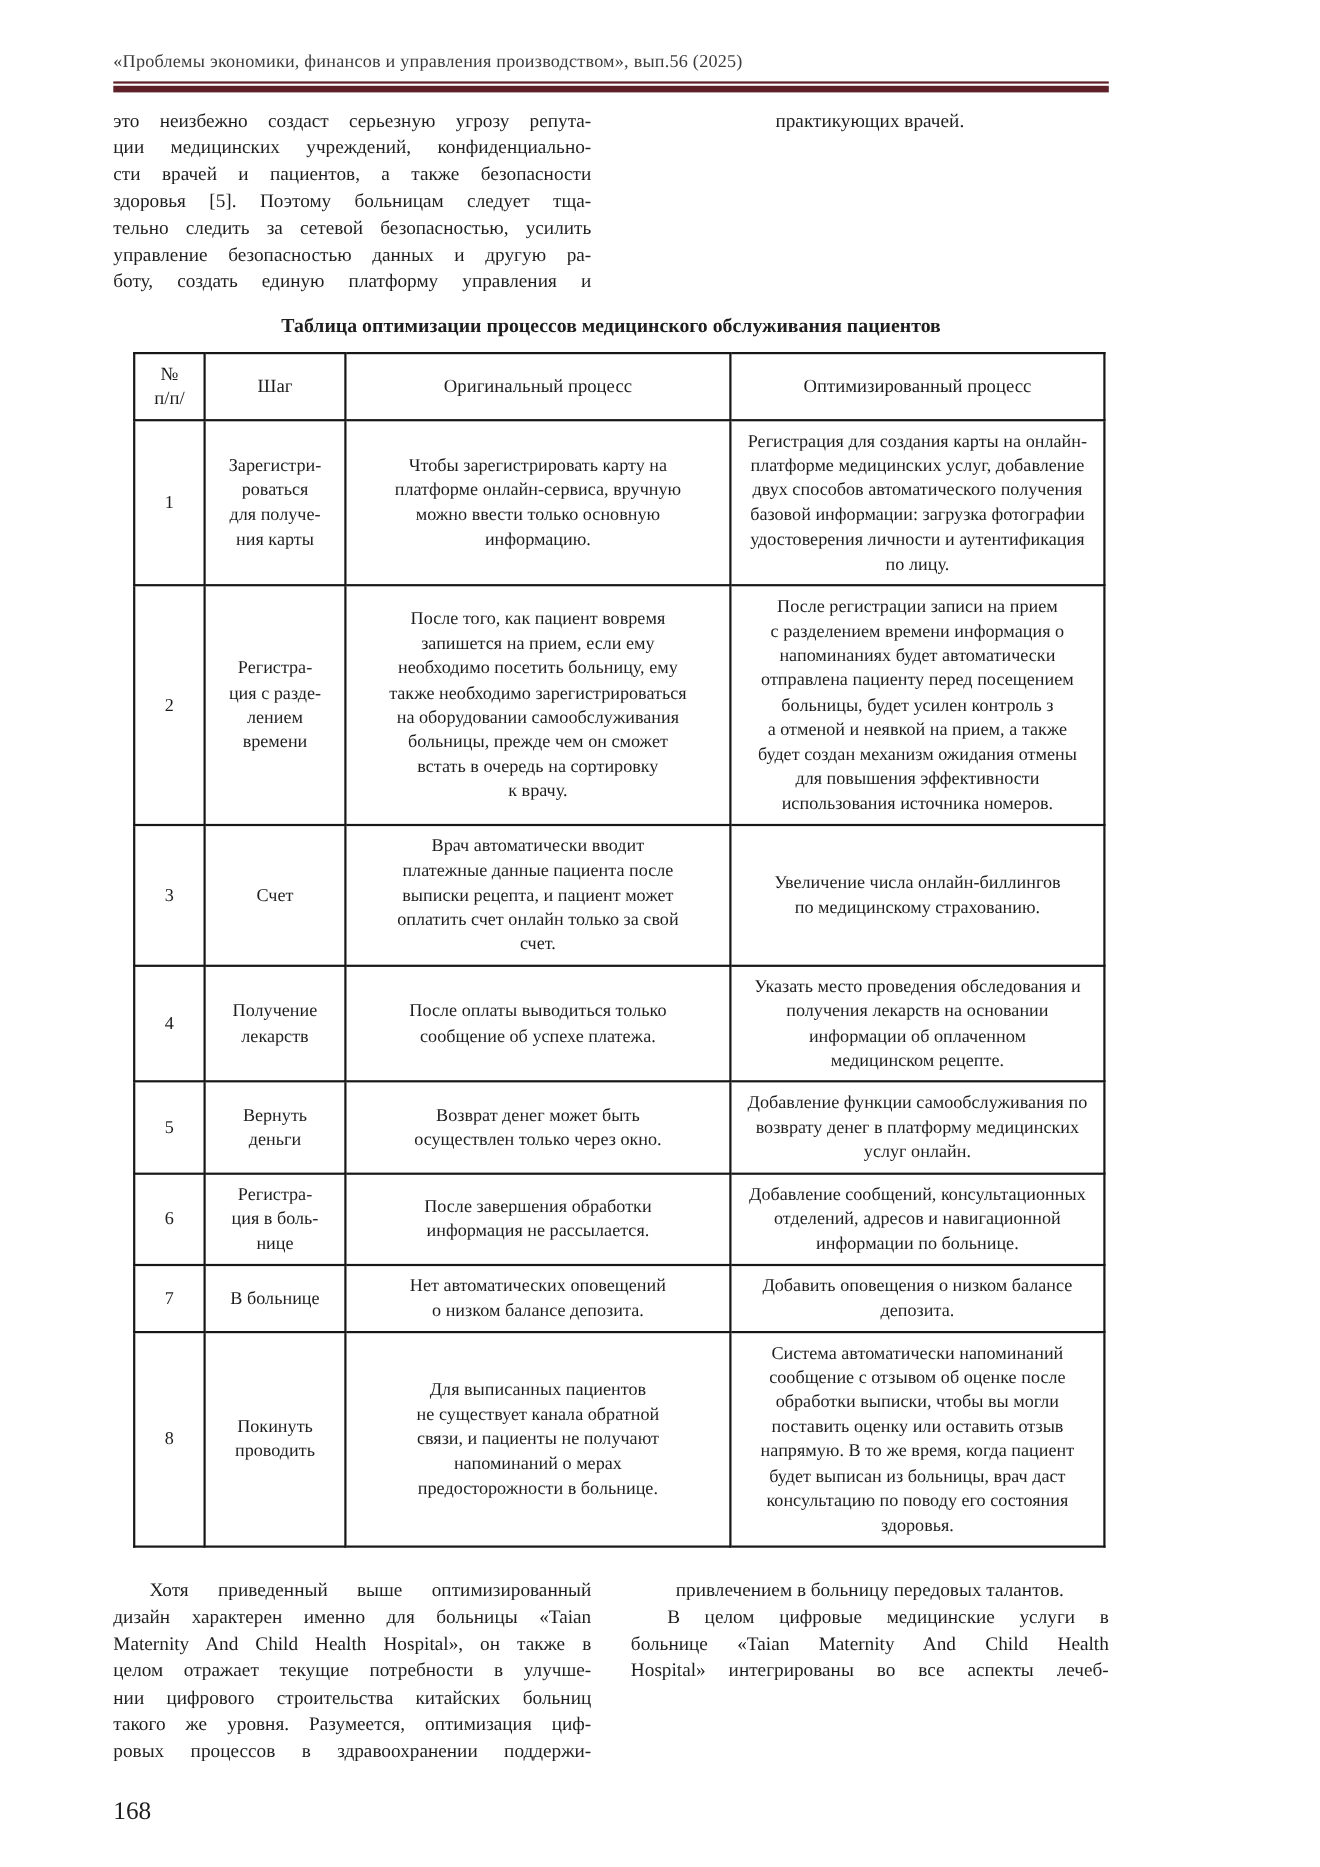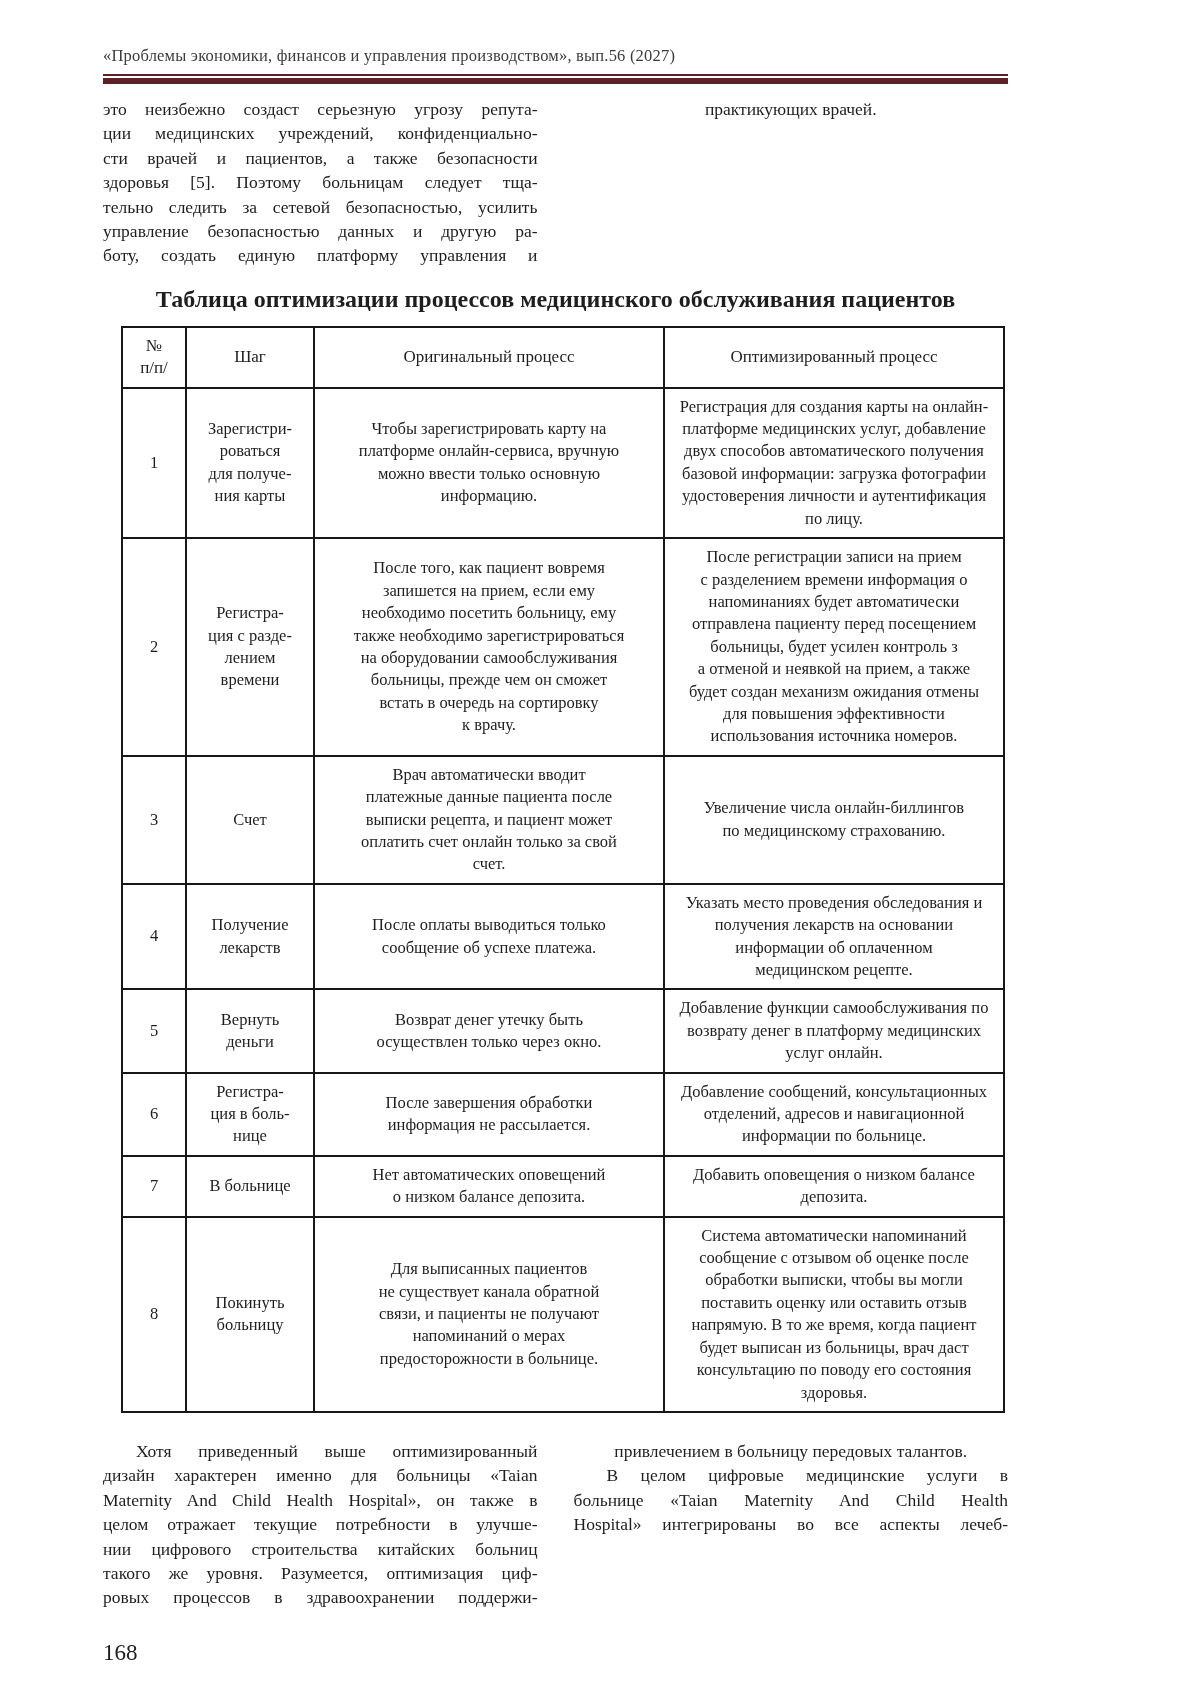--- a/index.html
+++ b/index.html
@@ -14,41 +14,41 @@
   .rule{margin-top:8px;}
   .rule-thin{height:2px;background:#5e2127;}
   .rule-thick{height:6px;background:#5e2127;margin-top:2px;}
   .two-col{display:flex;gap:36px;margin-top:13px;}
   .col{flex:1;min-width:0;font-size:17.5px;line-height:24.4px;}
   .blk{white-space:pre-line;}
   .just{text-align:justify;text-align-last:justify;}
   .plain{text-align:center;}
   .indent-first{text-indent:33px;}
   .table-title{
-    text-align:center;font-weight:bold;font-size:24px;
+    text-align:center;font-weight:bold;font-size:18px;
     margin-top:18px;margin-bottom:13px;
   }
   table.process{
     border-collapse:collapse;width:882px;margin-left:18px;table-layout:fixed;
   }
   table.process th,table.process td{
     border:2px solid #171717;text-align:center;vertical-align:middle;
     font-size:16.5px;line-height:22.4px;white-space:pre-line;
     padding:7px 6px;font-weight:normal;
   }
   table.process th{font-size:17px;height:36px;}
   .outro{margin-top:26px;}
   .page-number{margin-top:30px;font-size:23px;}
 </style>
 </head>
 <body>
 
 <div class="content">
 
-  <div class="journal-header">«Проблемы экономики, финансов и управления производством», вып.56 (2027)</div>
+  <div class="journal-header">«Проблемы экономики, финансов и управления производством», вып.56 (2025)</div>
 
   <div class="rule">
     <div class="rule-thin"></div>
     <div class="rule-thick"></div>
   </div>
 
   <div class="two-col">
     <div class="col">
       <div class="blk just">это неизбежно создаст серьезную угрозу репута-
 ции медицинских учреждений, конфиденциально-
@@ -140,21 +140,21 @@
 сообщение об успехе платежа.</td>
       <td>Указать место проведения обследования и
 получения лекарств на основании
 информации об оплаченном
 медицинском рецепте.</td>
     </tr>
     <tr>
       <td>5</td>
       <td>Вернуть
 деньги</td>
-      <td>Возврат денег утечку быть
+      <td>Возврат денег может быть
 осуществлен только через окно.</td>
       <td>Добавление функции самообслуживания по
 возврату денег в платформу медицинских
 услуг онлайн.</td>
     </tr>
     <tr>
       <td>6</td>
       <td>Регистра-
 ция в боль-
 нице</td>
@@ -168,21 +168,21 @@
       <td>7</td>
       <td>В больнице</td>
       <td>Нет автоматических оповещений
 о низком балансе депозита.</td>
       <td>Добавить оповещения о низком балансе
 депозита.</td>
     </tr>
     <tr>
       <td>8</td>
       <td>Покинуть
-больницу</td>
+проводить</td>
       <td>Для выписанных пациентов
 не существует канала обратной
 связи, и пациенты не получают
 напоминаний о мерах
 предосторожности в больнице.</td>
       <td>Система автоматически напоминаний
 сообщение с отзывом об оценке после
 обработки выписки, чтобы вы могли
 поставить оценку или оставить отзыв
 напрямую. В то же время, когда пациент

